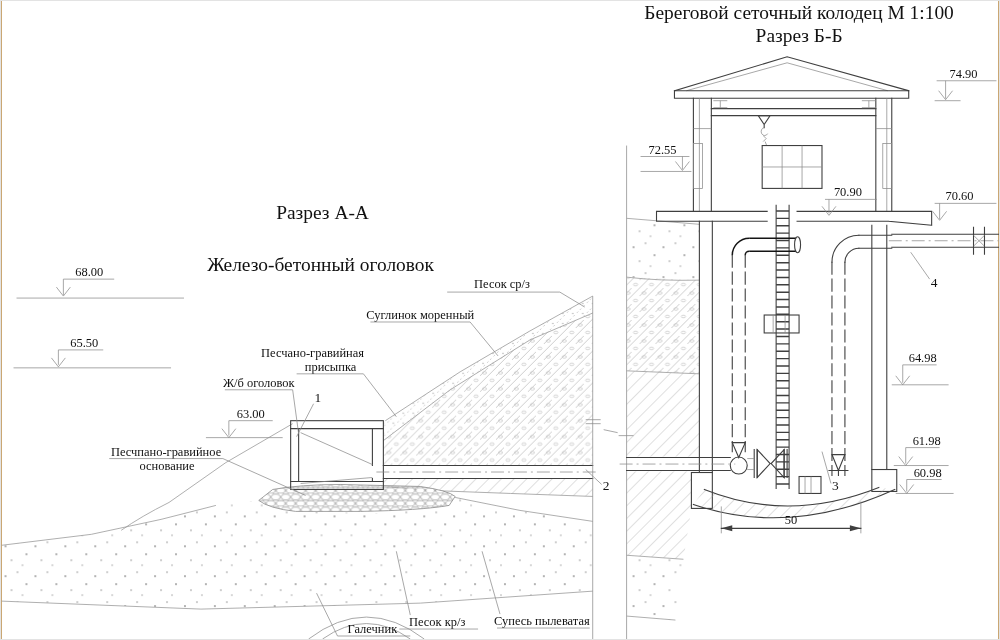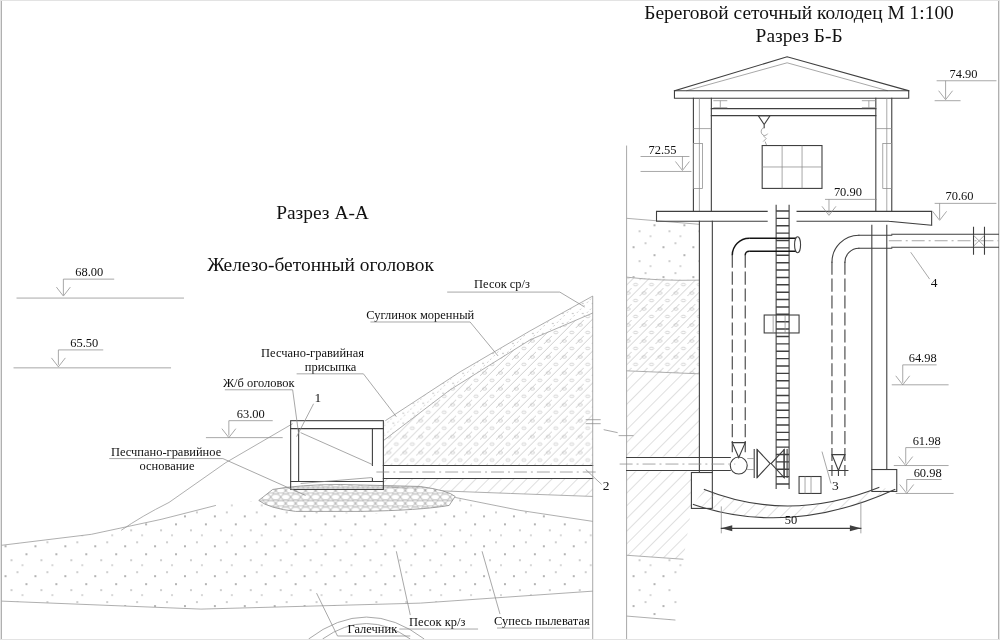--- a/index.html
+++ b/index.html
@@ -1,16 +1,16 @@
 <!DOCTYPE html>
 <html><head>
 <meta charset="utf-8">
 <style>
   html,body{margin:0;padding:0;background:#fff;}
-  #stage{width:1000px;height:640px;position:relative;background:#737373;}
+  #stage{width:1000px;height:640px;position:relative;background:#a16207;}
   svg{display:block;border:1px solid #e3e3e3;box-sizing:border-box;}
   .t{font-family:"Liberation Serif","DejaVu Serif",serif;fill:#111;}
   .big{font-size:19.5px;}
   .lbl{font-size:12.5px;}
   .num{font-size:12.5px;}
   .co{font-size:13.5px;}
   .mid{text-anchor:middle;}
   .s1{stroke:#3f3f3f;stroke-width:1.1;fill:none;stroke-linecap:square;}
   .s0{stroke:#8a8a8a;stroke-width:0.75;fill:none;}
   .sg{stroke:#9b9b9b;stroke-width:0.8;fill:none;}

